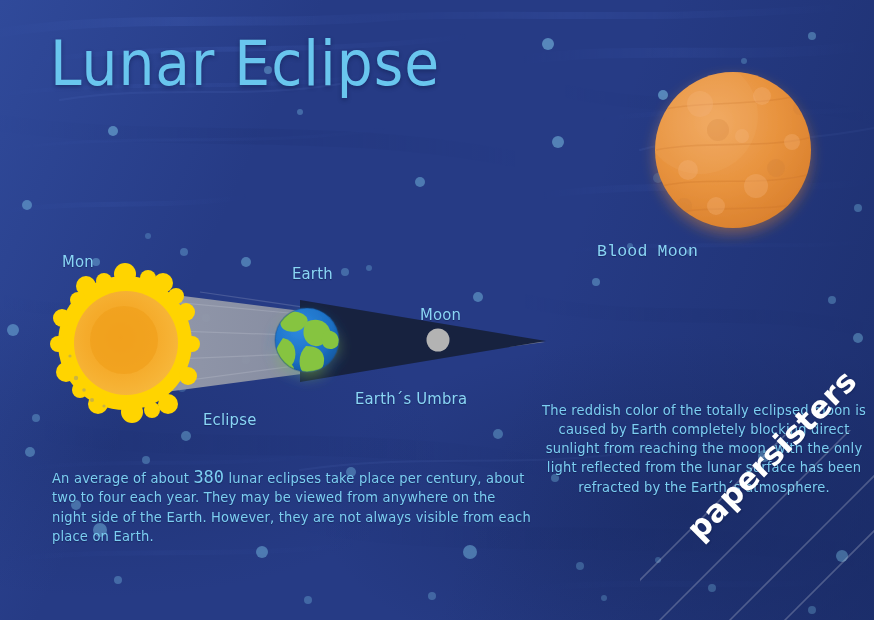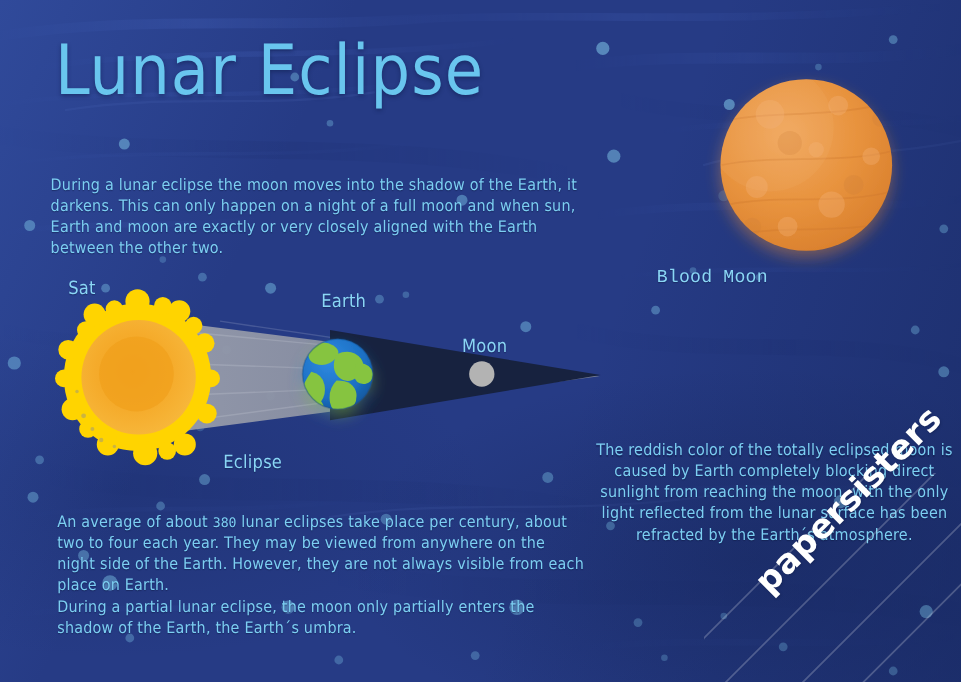--- a/index.html
+++ b/index.html
@@ -59,21 +59,21 @@
   .label{font-size:16.5px;color:#8ad6f5;}
 
   #intro{left:46px;top:160px;width:480px;}
   #para-average{left:52px;top:466px;width:482px;}
   #para-partial{left:52px;top:543px;width:470px;}
 
   #para-total{right:48px;top:312px;width:300px;text-align:right;}
   #para-reddish{left:540px;top:401px;width:328px;text-align:center;}
   #para-duration{left:520px;top:558px;width:348px;text-align:center;}
 
-  .num{font-family:"DejaVu Sans Mono","Liberation Mono",monospace;font-size:12px;letter-spacing:0;}
+  .num{font-family:"DejaVu Sans Mono","Liberation Mono",monospace;font-size:17px;letter-spacing:0;}
 
   
   #label-sun{left:62px;top:251px;}
   #label-earth{left:292px;top:263px;}
   #label-moon{left:420px;top:304px;}
   #label-sunlight{left:203px;top:409px;}
   #label-umbra{left:355px;top:388px;}
   #label-bloodmoon{left:597px;top:241px;font-family:Liberation Mono, monospace;}
 
   
@@ -331,33 +331,32 @@
           <circle cx="684" cy="206" r="8"></circle>
             <circle cx="800" cy="108" r="7"></circle>
         </g>
         <circle cx="700" cy="116" r="58" fill="#f6bd83" fill-opacity=".12"></circle>
       </g>
     </g>
   </svg>
 
   <div class="txt" id="title">Lunar Eclipse</div>
 
-  <div class="txt body-para" id="intro">During a lunar eclipse the moon moves into the shadow of the Earth, it darkens. This can only happen on a night of a full moon and when sun, Earth and moon are exactly or very closely aligned with the Earth between the other two.</div>
-
-  <div class="txt label" id="label-sun">Sat</div>
+
+  <div class="txt label" id="label-sun">Mon</div>
   <div class="txt label" id="label-earth">Earth</div>
   <div class="txt label" id="label-moon">Moon</div>
   <div class="txt label" id="label-sunlight">Eclipse</div>
+  <div class="txt label" id="label-umbra">Earth´s Umbra</div>
   <div class="txt label" id="label-bloodmoon">Blood Moon</div>
 
   <div class="txt body-para" id="para-reddish">The reddish color of the totally eclipsed moon is caused by Earth completely blocking direct sunlight from reaching the moon, with the only light reflected from the lunar surface has been refracted by the Earth´s atmosphere.</div>
 
   <div class="txt body-para" id="para-average"><span>An average of about </span><span class="num">380</span><span> lunar eclipses take place per century, about two to four each year. They may be viewed from anywhere on the night side of the Earth. However, they are not always visible from each place on Earth.</span></div>
 
-  <div class="txt body-para" id="para-partial">During a partial lunar eclipse, the moon only partially enters the shadow of the Earth, the Earth´s umbra.</div>
 
   <div id="watermark">
     <svg viewBox="0 0 260 200" width="260" height="200">
       <g stroke="#ffffff" stroke-opacity=".22" stroke-width="1.6" fill="none">
         <line x1="-20" y1="170" x2="200" y2="-50"></line>
         <line x1="10" y1="200" x2="250" y2="-40"></line>
         <line x1="70" y1="210" x2="265" y2="15"></line>
         <line x1="120" y1="215" x2="268" y2="67"></line>
       </g>
     </svg>

